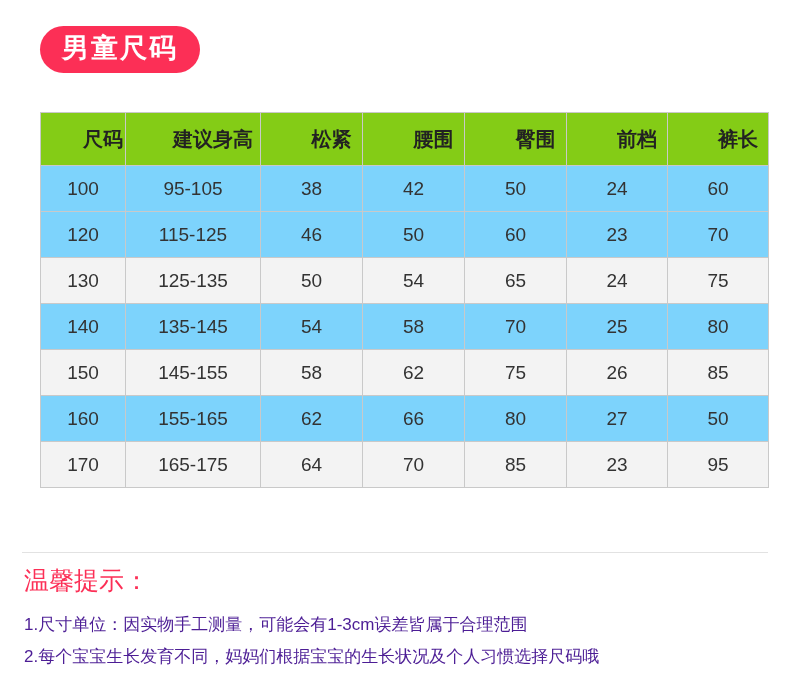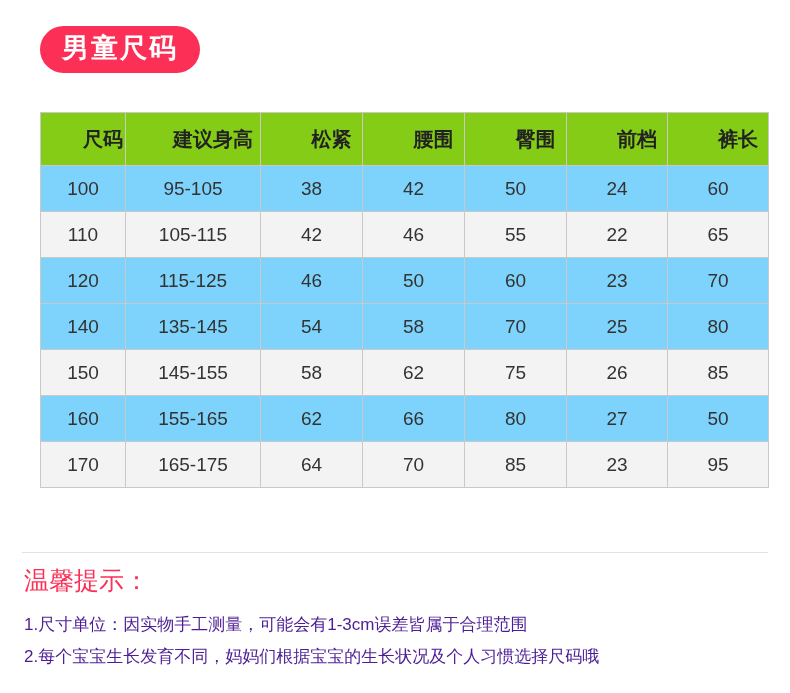--- a/index.html
+++ b/index.html
@@ -150,37 +150,37 @@
       <tbody>
         <tr class="odd">
           <td>100</td>
           <td>95-105</td>
           <td>38</td>
           <td>42</td>
           <td>50</td>
           <td>24</td>
           <td>60</td>
         </tr>
-        <tr class="even">
-          <td>110</td>
-          <td>105-115</td>
-          <td>42</td>
-          <td>46</td>
-          <td>55</td>
-          <td>22</td>
-          <td>65</td>
-        </tr>
         <tr class="odd">
           <td>120</td>
           <td>115-125</td>
           <td>46</td>
           <td>50</td>
           <td>60</td>
           <td>23</td>
           <td>70</td>
+        </tr>
+        <tr class="even">
+          <td>130</td>
+          <td>125-135</td>
+          <td>50</td>
+          <td>54</td>
+          <td>65</td>
+          <td>24</td>
+          <td>75</td>
         </tr>
         <tr class="odd">
           <td>140</td>
           <td>135-145</td>
           <td>54</td>
           <td>58</td>
           <td>70</td>
           <td>25</td>
           <td>80</td>
         </tr>

